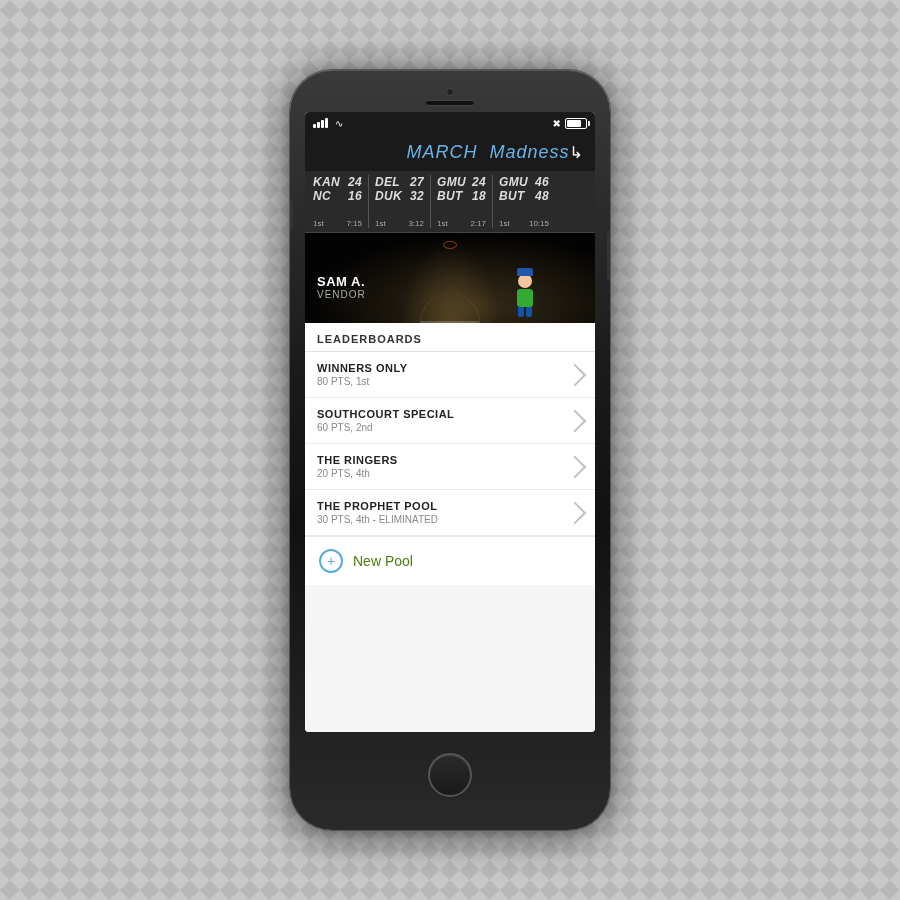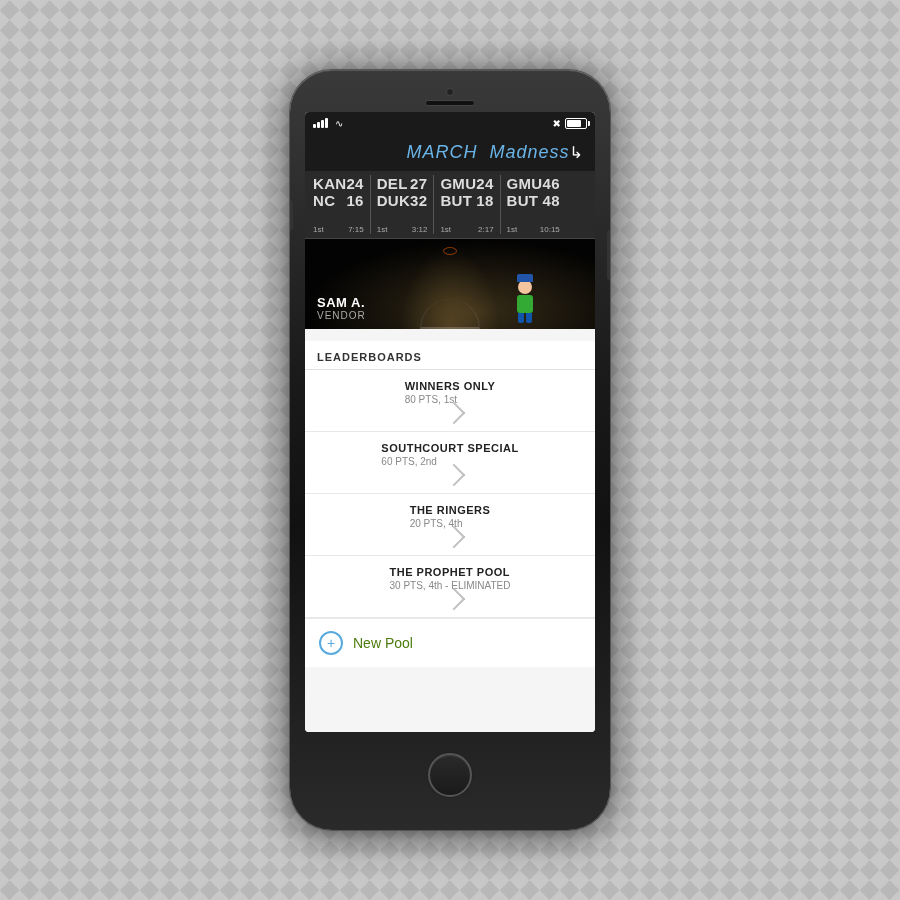--- a/index.html
+++ b/index.html
@@ -188,44 +188,45 @@
       border-right: 1px solid #555;
       padding-right: 6px;
     }
     .score-game:last-child {
       border-right: none;
     }
     .score-row {
       display: flex;
       justify-content: space-between;
       width: 100%;
-      font-size: 15px;
+      font-size: 12px;
       color: #ddd;
       font-weight: 600;
       letter-spacing: 0.3px;
+      font-style: italic;
     }
     .score-status {
       font-size: 8px;
       color: #aaa;
       display: flex;
       justify-content: space-between;
       width: 100%;
       margin-top: 16px;
     }
 
     
     .banner-area {
       background: #1a1a1a;
       height: 90px;
       position: relative;
       overflow: hidden;
       flex-shrink: 0;
       display: flex;
       align-items: flex-end;
-      padding: 8px 12px;
+      padding: 23px 12px;
     }
     .banner-bg {
       position: absolute;
       top: 0; left: 0; right: 0; bottom: 0;
       background: radial-gradient(ellipse at 60% 80%, rgba(80,60,20,0.5) 0%, rgba(0,0,0,0.9) 70%);
     }
     .banner-court {
       position: absolute;
       bottom: 0;
       left: 50%;
@@ -322,39 +323,37 @@
     .content-area {
       flex: 1;
       background: #f5f5f5;
       overflow-y: auto;
     }
 
     .section-header {
       padding: 10px 12px 6px;
       background: #fff;
       border-bottom: 1px solid #e0e0e0;
-      margin-top: 12px;
     }
     .section-title {
       font-size: 11px;
       font-weight: 800;
       letter-spacing: 1px;
       color: #333;
       text-transform: uppercase;
     }
 
     .list-item {
       background: #fff;
       border-bottom: 1px solid #e8e8e8;
       padding: 10px 12px;
       display: flex;
       align-items: center;
       justify-content: space-between;
       cursor: pointer;
-      flex-direction: column;
     }
     .list-item-content {
       flex: 1;
     }
     .list-item-title {
       font-size: 11px;
       font-weight: 800;
       color: #222;
       letter-spacing: 0.5px;
       text-transform: uppercase;

